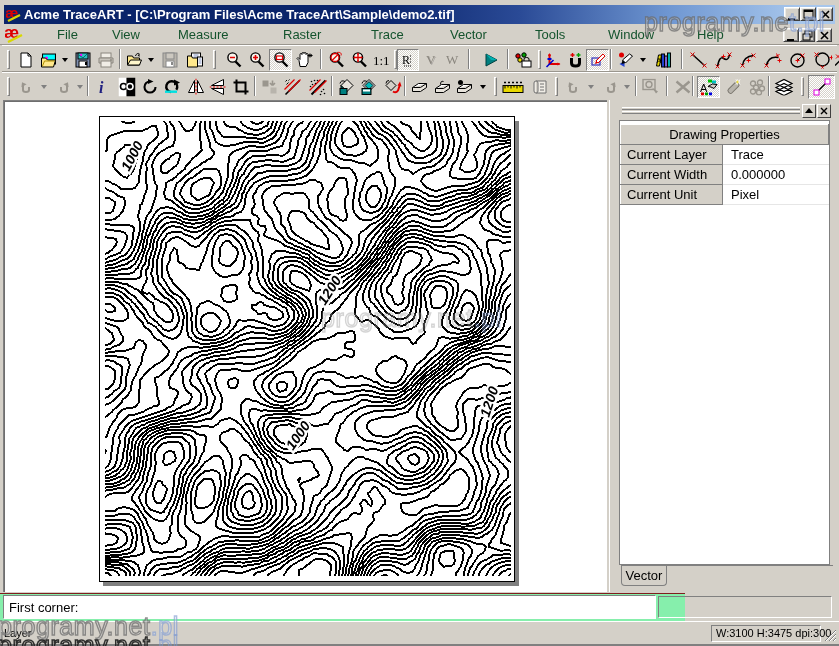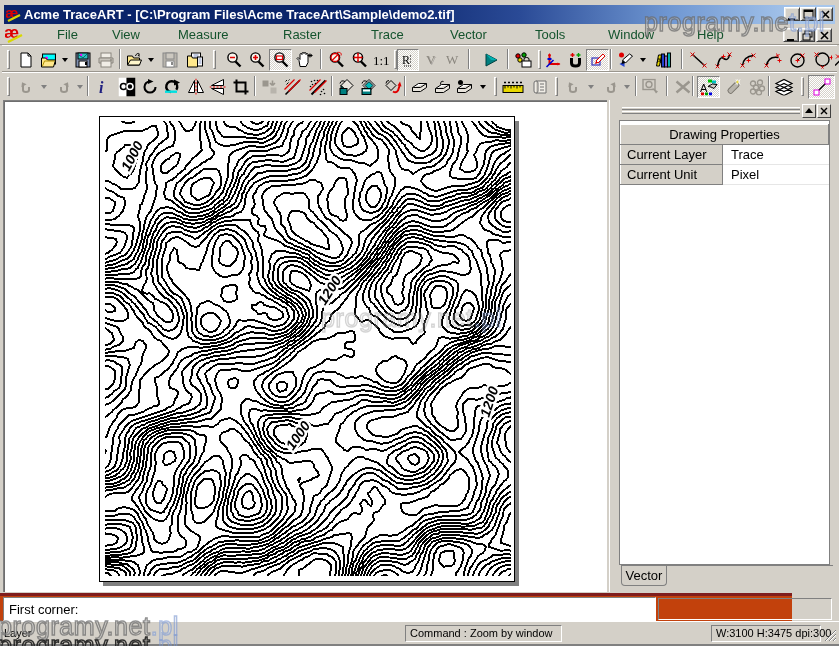--- a/index.html
+++ b/index.html
@@ -30,21 +30,21 @@
 .pbtn{position:absolute;width:14px;height:14px;background:#d4d0c8;border:1px solid;border-color:#fff #404040 #404040 #fff}
 #tabpage{position:absolute;left:9px;top:20px;width:211px;height:445px;background:#fff;border:1px solid #808080}
 table{border-collapse:collapse;width:100%;font-size:13px}
 td{height:20px;padding:0}
 td.h{background:#d4d0c8;text-align:center;border:1px solid;border-color:#fff #808080 #808080 #fff}
 td.k{background:#d4d0c8;width:102px;padding-left:6px;border:1px solid;border-color:#fff #808080 #808080 #fff}
 td.v{background:#fff;padding-left:8px;border-bottom:1px solid #e6e6e6}
 #vtab{position:absolute;left:11px;top:466px;width:46px;height:20px;background:#d4d0c8;border:1px solid #808080;border-top:none;border-radius:0 0 4px 4px;text-align:center;font-size:13px;padding-top:2px}
 #tabline{position:absolute;left:11px;top:465px;width:212px;height:1px;background:#808080}
 
-#cmdbar{left:0;top:593px;width:792px;height:28px;background:#c2410c;border-top:3px solid #7f1d1d}
+#cmdbar{left:0;top:593px;width:685px;height:28px;background:#86efac;border-top:1px solid #7f1d1d}
 #cmdinput{position:absolute;left:3px;top:1px;width:653px;height:24px;background:#fff;border:1px solid;border-color:#808080 #fff #fff #808080;font-size:13px;padding:4px 0 0 5px}
 #cmdright{position:absolute;left:658px;top:2px;width:174px;height:22px;border:1px solid;border-color:#808080 #fff #fff #808080}
 
 #status{left:0;top:621px;width:839px;height:23px;background:#d4d0c8;font-size:11px;border-top:1px solid #fff}
 .spanel{position:absolute;top:3px;height:17px;border:1px solid;border-color:#808080 #fff #fff #808080;padding:1px 0 0 4px;white-space:nowrap}
 #wmark1,#wmark2,#wmark3,#wmark4{color:rgba(242,242,242,0.38);-webkit-text-stroke:1.4px rgba(104,104,104,0.72);font-size:25px;letter-spacing:0.6px;white-space:nowrap}
 #wmark3{color:rgba(255,255,255,0.25);-webkit-text-stroke:1.4px rgba(130,130,130,0.5)}
 #wmark4{color:transparent;-webkit-text-stroke:1.5px rgba(28,28,28,0.9)}
 .wmblue{-webkit-text-stroke:1.4px rgba(122,150,208,0.6)}
 #botline{left:0;top:644px;width:839px;height:2px;background:#808080}
@@ -622,38 +622,41 @@
     <table>
       <tbody>
           <tr>
             <td class="h" colspan="2">Drawing Properties</td>
           </tr>
       <tr>
             <td class="k">Current Layer</td>
             <td class="v">Trace</td>
           </tr>
       <tr>
+            <td class="k">Current Width</td>
+            <td class="v">0.000000</td>
+          </tr>
+      <tr>
             <td class="k">Current Unit</td>
             <td class="v">Pixel</td>
           </tr>
     </tbody>
       </table>
   </div>
   <div id="tabline"></div>
   <div id="vtab">Vector</div>
 </div>
 
 <div id="cmdbar" class="abs">
   <div id="cmdinput">First corner:</div>
   <div id="cmdright"></div>
 </div>
 
 <div id="status" class="abs">
   <span class="abs" style="left:4px;top:5px">Layer</span>
-  <div class="spanel" style="left:405px;width:157px">Command : Zoom by window</div>
   <div class="spanel" style="left:711px;width:110px">W:3100 H:3475 dpi:300</div>
   <svg class="abs" style="left:824px;top:7px" width="13" height="13">
       <path d="M12 1 L1 12 M12 5 L5 12 M12 9 L9 12" stroke="#808080" stroke-width="1"></path>
       <path d="M12 2 L2 12 M12 6 L6 12 M12 10 L10 12" stroke="#fff" stroke-width="1"></path>
     </svg>
 </div>
 <div id="botline" class="abs"></div>
 
 <div id="wmark1" class="abs" style="left:644px;top:8px">programy.ne<span class="wmblue">t.pl</span></div>
 <div id="wmark2" class="abs" style="left:-2px;top:612px">programy.net<span class="wmblue">.pl</span></div>

